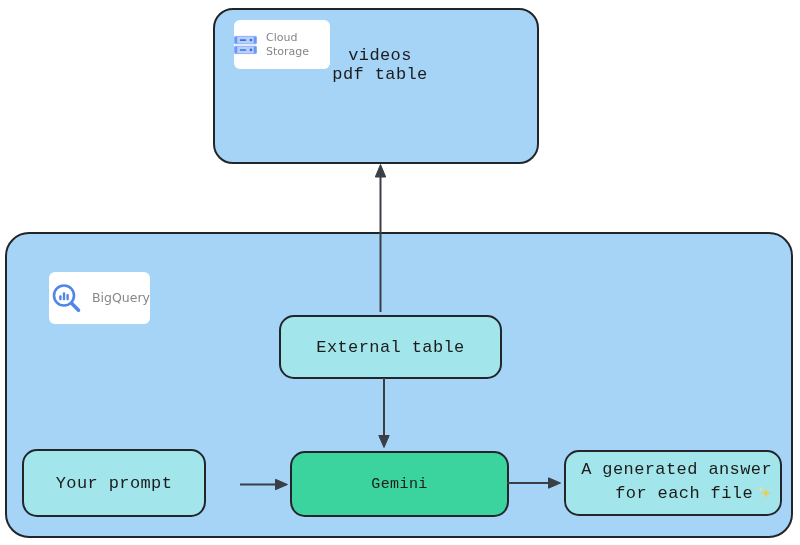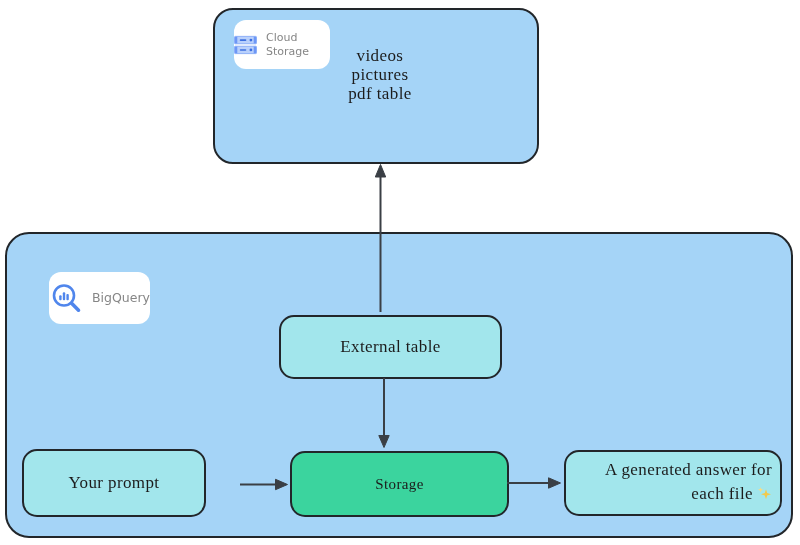--- a/index.html
+++ b/index.html
@@ -16,32 +16,32 @@
     position: absolute;
     background: #a5d4f7;
     border: 2px solid #22262a;
     box-sizing: border-box;
   }
   .storage-box { left: 213px; top: 8px; width: 326px; height: 156px; border-radius: 20px; }
   .bigquery-box { left: 5px; top: 232px; width: 788px; height: 306px; border-radius: 24px; }
   .service-card {
     position: absolute;
     background: #ffffff;
-    border-radius: 12px;
+    border-radius: 6px;
     display: flex;
     align-items: center;
     justify-content: center;
     gap: 9px;
   }
   .storage-card { left: 19px; top: 10px; width: 96px; height: 49px; }
   .bigquery-card { left: 42px; top: 38px; width: 101px; height: 52px; }
   .service-label { color: #868686; font-size: 11px; line-height: 1.25; }
   .bq-label { font-size: 12.5px; }
   .hand {
-    font-family: Liberation Serif, serif;
+    font-family: Liberation Mono, monospace;
     letter-spacing: 0.4px;
     color: #1c1c1c;
   }
   .storage-content {
     position: absolute;
     left: 85px; top: 36px; width: 160px;
     text-align: center;
     font-size: 17px;
     line-height: 19px;
   }
@@ -87,21 +87,20 @@
         <rect x="0.5" y="12.5" width="27" height="9" rx="1.2" fill="#b9d0fb" stroke="#7da3f7" stroke-width="1"></rect>
         <rect x="1" y="13" width="3" height="8" fill="#6d97f6"></rect>
         <rect x="24" y="13" width="3" height="8" fill="#6d97f6"></rect>
         <rect x="7" y="16.1" width="8" height="1.9" rx="0.9" fill="#3d6fe0"></rect>
         <circle cx="20.6" cy="17" r="1.7" fill="#3d6fe0"></circle>
       </svg>
       <span class="service-label">Cloud Storage</span>
     </div>
     <div class="hand storage-content">
       <div>videos</div>
-      <div>pictures</div>
       <div>pdf table</div>
     </div>
   </div>
 
   <div class="group-box bigquery-box">
     <div class="service-card bigquery-card">
       <svg width="34" height="34" viewBox="0 0 34 34" aria-hidden="true">
         <circle cx="15" cy="14.5" r="10" fill="none" stroke="#5086ec" stroke-width="2.6"></circle>
         <line x1="22.6" y1="22.3" x2="29.5" y2="29.2" stroke="#5086ec" stroke-width="3.6" stroke-linecap="round"></line>
         <rect x="10.2" y="14.2" width="2.4" height="5" rx="1" fill="#5086ec"></rect>
@@ -113,21 +112,21 @@
 
     <div class="node node-cyan node-external hand">
       <span>External table</span>
     </div>
 
     <div class="node node-cyan node-prompt hand">
       <span>Your prompt</span>
     </div>
 
     <div class="node node-green node-gemini hand">
-      <span>Storage</span>
+      <span>Gemini</span>
     </div>
 
     <div class="node node-cyan node-answer hand">
       <span><span>A generated answer for each file</span><span class="sparkle"><svg width="15" height="15" viewBox="0 0 15 15" aria-hidden="true">
               <path d="M9 3.2 L10.2 7 L14 8.2 L10.2 9.4 L9 13.2 L7.8 9.4 L4 8.2 L7.8 7 Z" fill="#f2c94c"></path>
               <path d="M3.6 1.2 L4.3 3.1 L6.2 3.8 L4.3 4.5 L3.6 6.4 L2.9 4.5 L1 3.8 L2.9 3.1 Z" fill="#f7dd86"></path>
             </svg></span></span>
     </div>
   </div>
 

